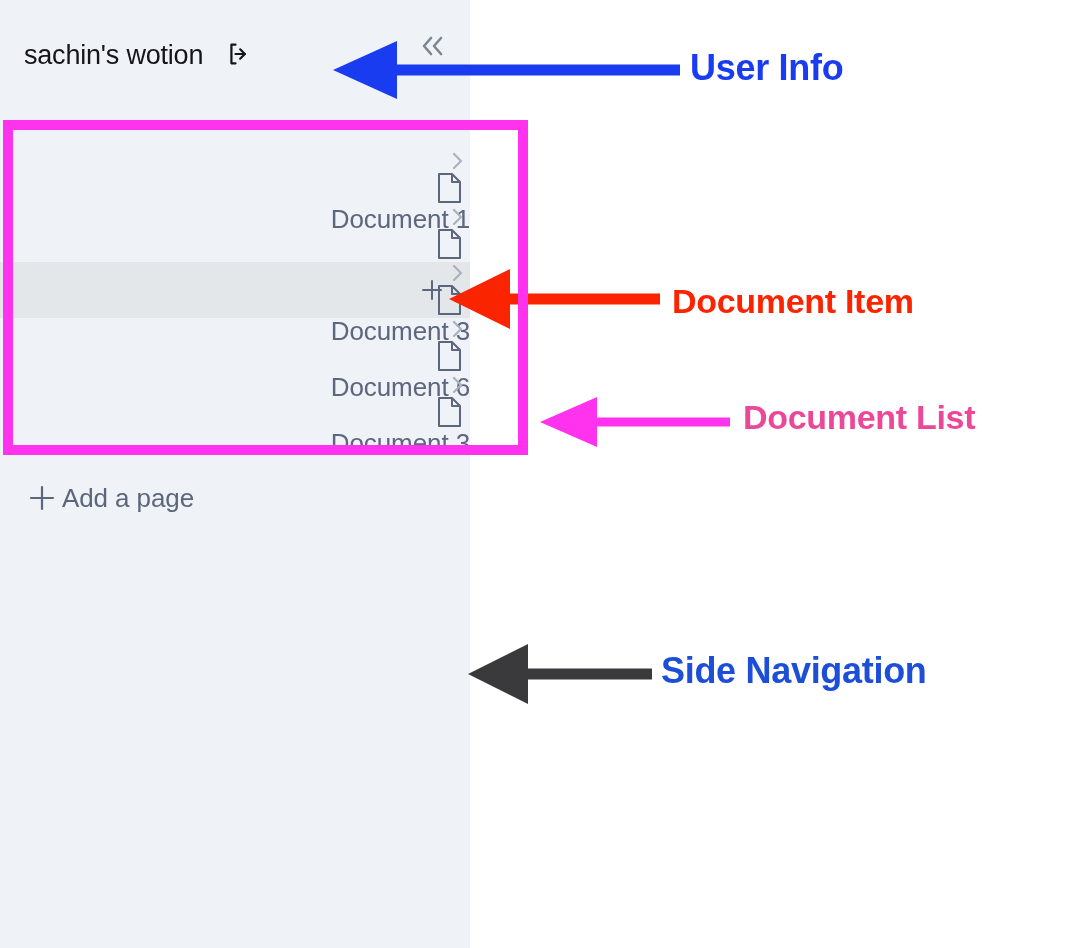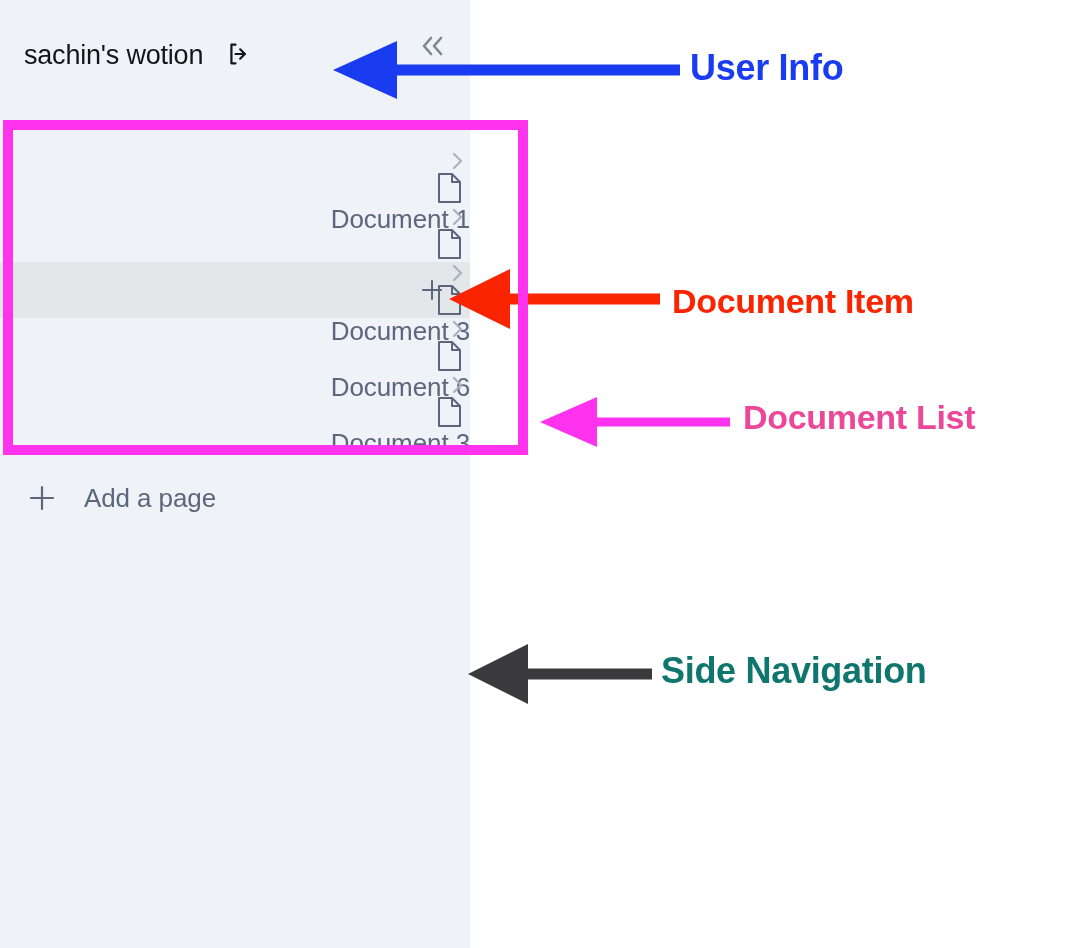--- a/index.html
+++ b/index.html
@@ -128,21 +128,20 @@
     width: 40px;
     flex: none;
     display: flex;
     align-items: center;
     justify-content: center;
   }
   #add-page-label {
     font-size: 26px;
     color: #5c667c;
     letter-spacing: -0.1px;
-    margin-left: 22px;
   }
 
   
   #annotations {
     position: absolute;
     left: 0;
     top: 0;
     width: 1090px;
     height: 948px;
     pointer-events: none;
@@ -310,15 +309,15 @@
       <line x1="652" y1="674" x2="522" y2="674" stroke="#3a3a3c" stroke-width="11"></line>
       <polygon points="468,674 528,644 528,704" fill="#3a3a3c"></polygon>
     </g>
   </svg>
 
   <div id="list-outline"></div>
 
   <span class="anno-label" id="label-user-info" style="color:#1a3cf0">User Info</span>
   <span class="anno-label" id="label-document-item" style="color:#fa2400">Document Item</span>
   <span class="anno-label" id="label-document-list" style="color:#ec4899">Document List</span>
-  <span class="anno-label" id="label-side-nav" style="color:#0f766e">Side Navigation</span>
+  <span class="anno-label" id="label-side-nav" style="color:#1d4ed8">Side Navigation</span>
 
 </div>
 
 </body></html>

